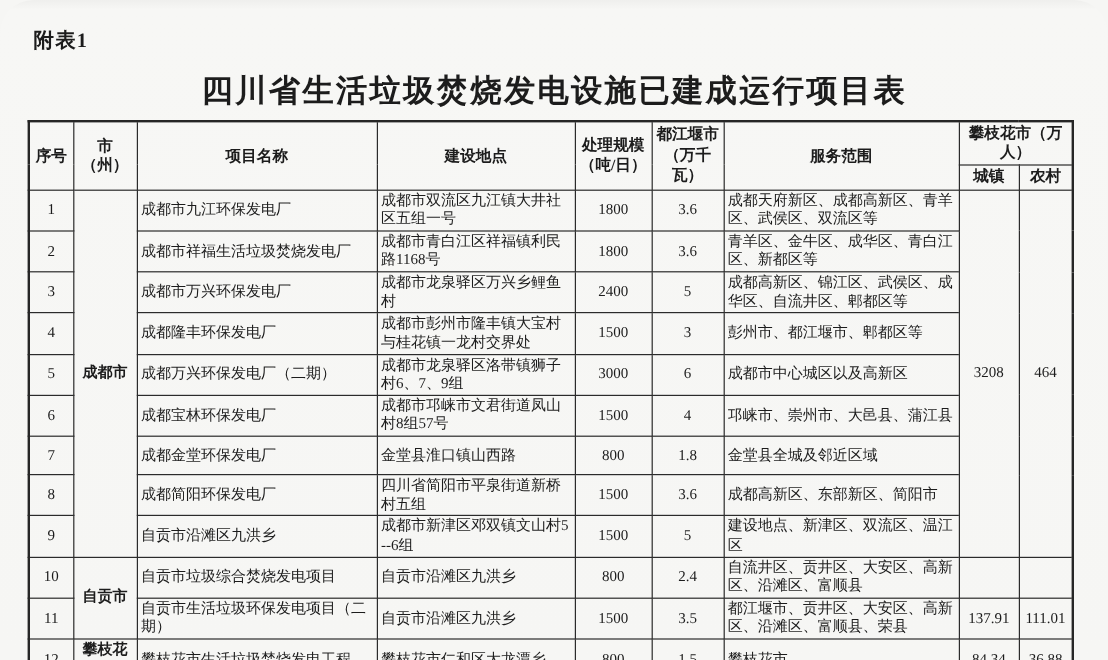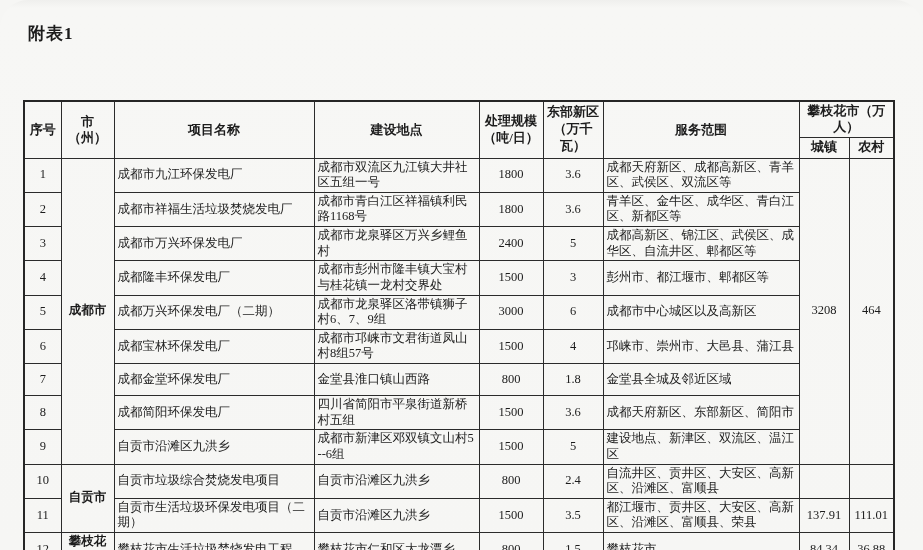--- a/index.html
+++ b/index.html
@@ -35,20 +35,21 @@
   td.num,td.pop{text-align:center;}
   td.txt{text-align:left;}
   td.city{text-align:center;letter-spacing:0px;font-weight:bold;}
   .hdr-2line span{display:block;line-height:1.3;}
 </style>
 </head>
 <body>
 
 <div class="page">
   <div class="annex">附表1</div>
+  <div class="title">四川省生活垃圾焚烧发电设施已建成运行项目表</div>
 
   <table class="main">
     <colgroup>
       <col style="width:37px">
         <col style="width:53px">
         <col style="width:200px">
       <col style="width:165px">
         <col style="width:64px">
         <col style="width:60px">
       <col style="width:196px">
@@ -59,21 +60,21 @@
       <tr class="h1">
         <th rowspan="2">序号</th>
         <th rowspan="2">市（州）</th>
         <th rowspan="2">项目名称</th>
         <th rowspan="2">建设地点</th>
         <th rowspan="2" class="hdr-2line">
           <span>处理规模</span>
           <span>（吨/日）</span>
         </th>
         <th rowspan="2" class="hdr-2line">
-          <span>东部新区</span>
+          <span>都江堰市</span>
           <span>（万千瓦）</span>
         </th>
         <th rowspan="2">服务范围</th>
         <th colspan="2">攀枝花市（万人）</th>
       </tr>
       <tr class="h2">
         <th>城镇</th>
         <th>农村</th>
       </tr>
     </thead>
@@ -136,21 +137,21 @@
           <td class="num">800</td>
           <td class="num">1.8</td>
           <td class="txt">金堂县全城及邻近区域</td>
         </tr>
         <tr>
           <td class="num">8</td>
           <td class="txt">成都简阳环保发电厂</td>
           <td class="txt">四川省简阳市平泉街道新桥村五组</td>
           <td class="num">1500</td>
           <td class="num">3.6</td>
-          <td class="txt">成都天府新区、东部新区、简阳市</td>
+          <td class="txt">成都高新区、东部新区、简阳市</td>
         </tr>
         <tr>
           <td class="num">9</td>
           <td class="txt">自贡市沿滩区九洪乡</td>
           <td class="txt">成都市新津区邓双镇文山村5--6组</td>
           <td class="num">1500</td>
           <td class="num">5</td>
           <td class="txt">建设地点、新津区、双流区、温江区</td>
         </tr>
         <tr>

